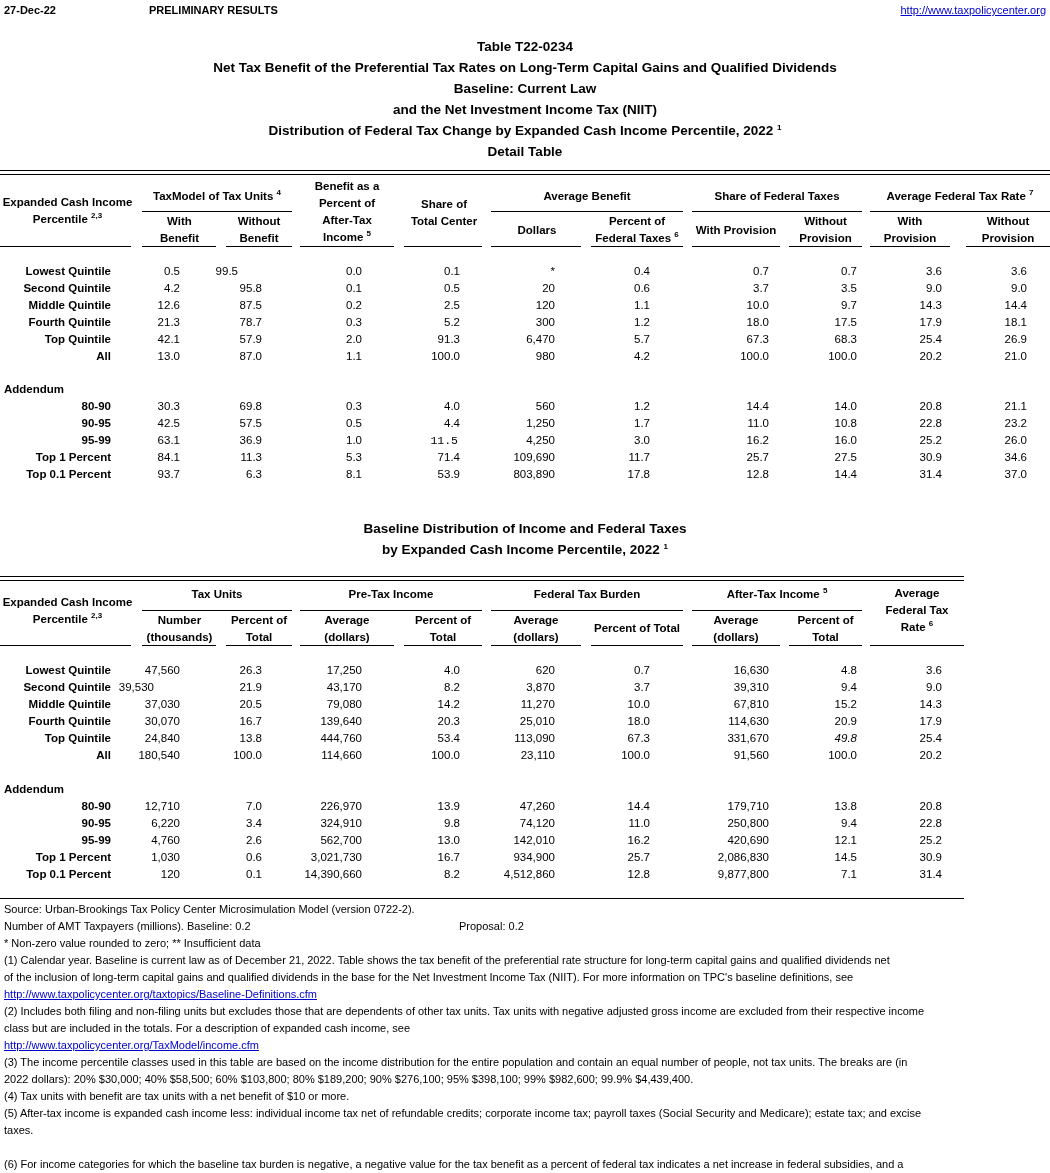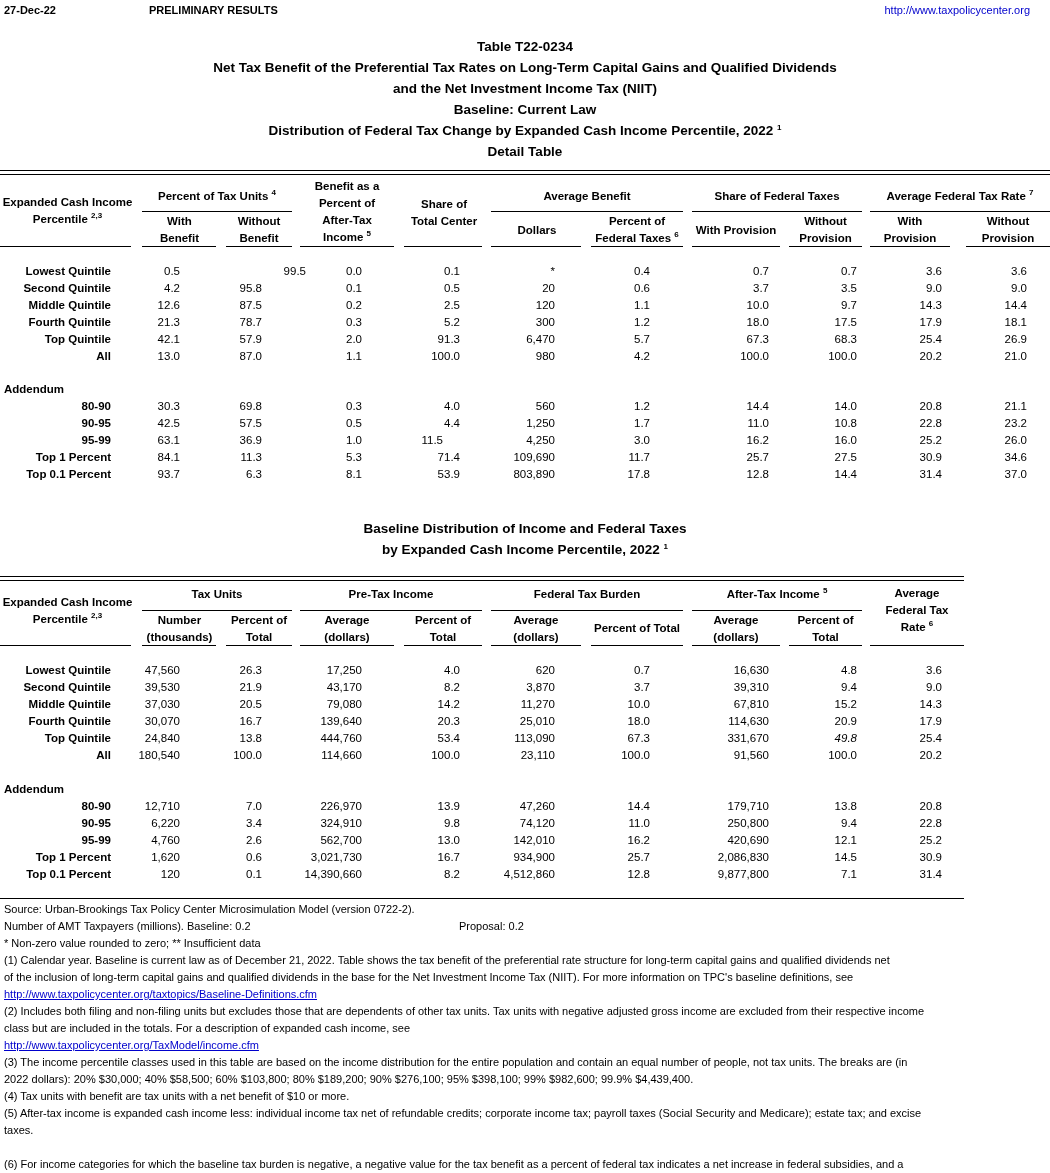--- a/index.html
+++ b/index.html
@@ -4,21 +4,21 @@
 <style>
   html, body { margin: 0; padding: 0; background: #ffffff; }
   body {
     width: 1050px; height: 1173px; overflow: hidden; position: relative;
     font-family: "Liberation Sans", sans-serif; color: #000; font-size: 11.5px;
   }
   .abs { position: absolute; }
   .topbar { top: 4px; left: 4px; right: 4px; height: 14px; font-size: 11px; }
   .date { left: 0; top: 0; font-weight: bold; }
   .prelim { left: 145px; top: 0; font-weight: bold; }
-  .toplink { right: 16px; top: 0; color: #0000cc; cursor: pointer; }
+  .toplink { right: 0; top: 0; color: #0000cc; text-decoration: underline; cursor: pointer; }
   .title-block { left: 0; width: 1050px; text-align: center; font-weight: bold; font-size: 13.5px; line-height: 21px; }
   .title-block div { white-space: nowrap; }
   sup { font-size: 8px; vertical-align: super; line-height: 0; }
   .rule2 { position: absolute; height: 3px; border-top: 1px solid #000; border-bottom: 1px solid #000; }
   .rule { position: absolute; height: 0; border-top: 1px solid #000; }
   .hd { position: absolute; font-weight: bold; font-size: 11.5px; text-align: center; line-height: 17px; }
   .row { position: absolute; left: 0; width: 1050px; height: 17px; font-size: 11.5px; }
   .row span { position: absolute; top: 0; text-align: right; white-space: nowrap; }
   .row .lbl { font-weight: bold; text-align: right; }
   .addendum { position: absolute; left: 4px; font-weight: bold; font-size: 11.5px; }
@@ -31,36 +31,36 @@
 
 <div class="abs topbar">
   <span class="abs date">27-Dec-22</span>
   <span class="abs prelim">PRELIMINARY RESULTS</span>
   <span class="abs toplink">http://www.taxpolicycenter.org</span>
 </div>
 
 <div class="abs title-block" style="top:36px;">
   <div>Table T22-0234</div>
   <div>Net Tax Benefit of the Preferential Tax Rates on Long-Term Capital Gains and Qualified Dividends</div>
+  <div>Baseline: Current Law</div>
   <div>and the Net Investment Income Tax (NIIT)</div>
-  <div>Baseline: Current Law</div>
   <div><span>Distribution of Federal Tax Change by Expanded Cash Income Percentile, 2022</span> <sup>1</sup></div>
   <div>Detail Table</div>
 </div>
 
 <div>
   <div class="rule2" style="top:170px; left:0; width:1050px;"></div>
 
   <div class="hd" style="top:194px; left:0; width:135px;">
     <div>Expanded Cash Income</div>
     <div><span>Percentile</span> <sup>2,3</sup></div>
   </div>
   <div class="rule" style="top:246px; left:0; width:131px;"></div>
 
-  <div class="hd" style="top:188px; left:142px; width:150px;"><span>Percent of Tax Units</span> <sup>4</sup></div>
+  <div class="hd" style="top:188px; left:142px; width:150px;"><span>TaxModel of Tax Units</span> <sup>4</sup></div>
   <div class="rule" style="top:211px; left:142px; width:150px;"></div>
   <div class="hd" style="top:213px; left:142px; width:75px;">
     <div>With</div>
     <div>Benefit</div>
   </div>
   <div class="rule" style="top:246px; left:142px; width:74px;"></div>
   <div class="hd" style="top:213px; left:226px; width:66px;">
     <div>Without</div>
     <div>Benefit</div>
   </div>
@@ -110,21 +110,21 @@
   <div class="hd" style="top:213px; left:966px; width:84px;">
     <div>Without</div>
     <div>Provision</div>
   </div>
   <div class="rule" style="top:246px; left:966px; width:84px;"></div>
 
   <div id="t1-body">
       <div class="row" style="top: 265px;">
         <span class="lbl" style="right: 939px;">Lowest Quintile</span>
         <span style="right: 870px;">0.5</span>
-        <span style="right: 744px; padding-left: 25px;">99.5</span>
+        <span style="right: 812px; padding-left: 25px;">99.5</span>
         <span style="right: 688px;">0.0</span>
         <span style="right: 590px;">0.1</span>
         <span style="right: 495px;">*</span>
         <span style="right: 400px;">0.4</span>
         <span style="right: 281px;">0.7</span>
         <span style="right: 193px;">0.7</span>
         <span style="right: 108px;">3.6</span>
         <span style="right: 23px;">3.6</span>
       </div>
       <div class="row" style="top: 282px;">
@@ -219,21 +219,21 @@
         <span style="right: 281px;">11.0</span>
         <span style="right: 193px;">10.8</span>
         <span style="right: 108px;">22.8</span>
         <span style="right: 23px;">23.2</span>
       </div>
       <div class="row" style="top: 434px;">
         <span class="lbl" style="right: 939px;">95-99</span>
         <span style="right: 870px;">63.1</span>
         <span style="right: 788px;">36.9</span>
         <span style="right: 688px;">1.0</span>
-        <span style="right: 607px;">11.5</span>
+        <span style="right: 592px; font-family: Liberation Mono, monospace;">11.5</span>
         <span style="right: 495px;">4,250</span>
         <span style="right: 400px;">3.0</span>
         <span style="right: 281px;">16.2</span>
         <span style="right: 193px;">16.0</span>
         <span style="right: 108px;">25.2</span>
         <span style="right: 23px;">26.0</span>
       </div>
       <div class="row" style="top: 451px;">
         <span class="lbl" style="right: 939px;">Top 1 Percent</span>
         <span style="right: 870px;">84.1</span>
@@ -341,21 +341,21 @@
         <span style="right: 688px;">17,250</span>
         <span style="right: 590px;">4.0</span>
         <span style="right: 495px;">620</span>
         <span style="right: 400px;">0.7</span>
         <span style="right: 281px;">16,630</span>
         <span style="right: 193px;">4.8</span>
         <span style="right: 108px;">3.6</span>
       </div>
       <div class="row" style="top: 681px;">
         <span class="lbl" style="right: 939px;">Second Quintile</span>
-        <span style="right: 870px;">39,530</span>
+        <span style="right: 896px;">39,530</span>
         <span style="right: 788px;">21.9</span>
         <span style="right: 688px;">43,170</span>
         <span style="right: 590px;">8.2</span>
         <span style="right: 495px;">3,870</span>
         <span style="right: 400px;">3.7</span>
         <span style="right: 281px;">39,310</span>
         <span style="right: 193px;">9.4</span>
         <span style="right: 108px;">9.0</span>
       </div>
       <div class="row" style="top: 698px;">
@@ -440,21 +440,21 @@
         <span style="right: 688px;">562,700</span>
         <span style="right: 590px;">13.0</span>
         <span style="right: 495px;">142,010</span>
         <span style="right: 400px;">16.2</span>
         <span style="right: 281px;">420,690</span>
         <span style="right: 193px;">12.1</span>
         <span style="right: 108px;">25.2</span>
       </div>
       <div class="row" style="top: 851px;">
         <span class="lbl" style="right: 939px;">Top 1 Percent</span>
-        <span style="right: 870px;">1,620</span>
+        <span style="right: 870px;">1,030</span>
         <span style="right: 788px;">0.6</span>
         <span style="right: 688px;">3,021,730</span>
         <span style="right: 590px;">16.7</span>
         <span style="right: 495px;">934,900</span>
         <span style="right: 400px;">25.7</span>
         <span style="right: 281px;">2,086,830</span>
         <span style="right: 193px;">14.5</span>
         <span style="right: 108px;">30.9</span>
       </div>
       <div class="row" style="top: 868px;">

